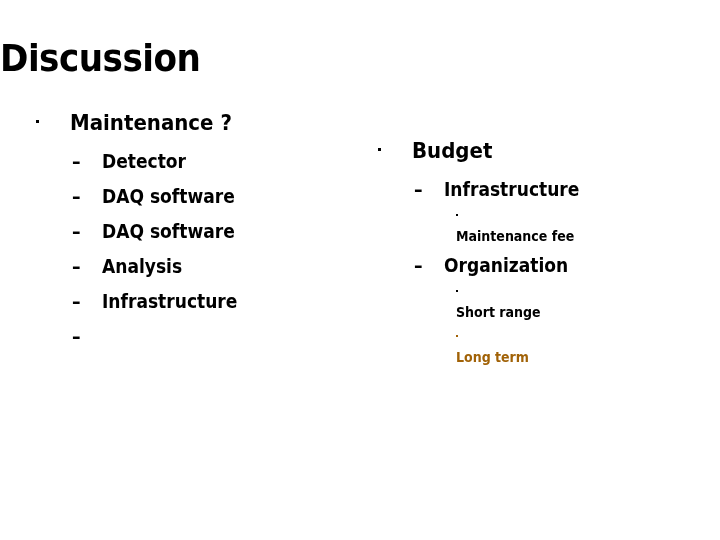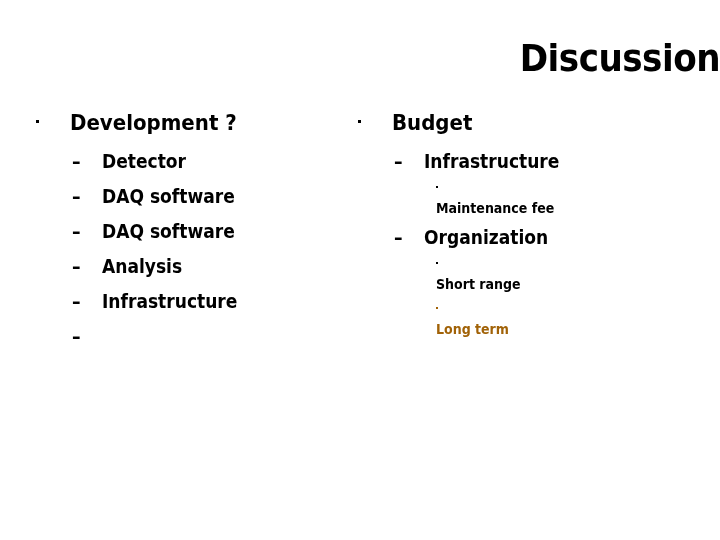--- a/index.html
+++ b/index.html
@@ -24,37 +24,37 @@
     height: 540px;
     background: #ffffff;
   }
 
   
   .slide-title {
     position: absolute;
     left: 0;
     top: 36px;
     width: 720px;
-    text-align: right;
+    text-align: left;
     font-family: "DejaVu Sans Condensed", "DejaVu Sans", sans-serif;
     font-weight: bold;
     font-size: 38px;
     line-height: 44px;
     letter-spacing: -0.5px;
     color: #000000;
     white-space: nowrap;
   }
 
   
   .column {
     position: absolute;
     top: 108px;
   }
   .column-left  { left: 36px;  width: 320px; }
-  .column-right { left: 358px; width: 330px; }
+  .column-right { left: 378px; width: 330px; margin-top: 28px; }
 
   
   .row {
     display: flex;
     align-items: baseline;
     color: #000000;
     font-family: "DejaVu Sans Condensed", "DejaVu Sans", sans-serif;
     font-weight: bold;
     white-space: nowrap;
   }
@@ -140,21 +140,21 @@
 <body>
 
 <div class="slide">
 
   <div class="slide-title">Discussion</div>
 
   <div class="column column-left">
 
     <div class="row level1">
       <span class="bullet"><span class="dot"></span></span>
-      <span class="row-text">Development ?</span>
+      <span class="row-text">Maintenance ?</span>
     </div>
 
     <div class="row level2">
       <span class="bullet">–</span>
       <span class="row-text">Detector</span>
     </div>
 
     <div class="row level2">
       <span class="bullet">–</span>
       <span class="row-text">DAQ software</span>

